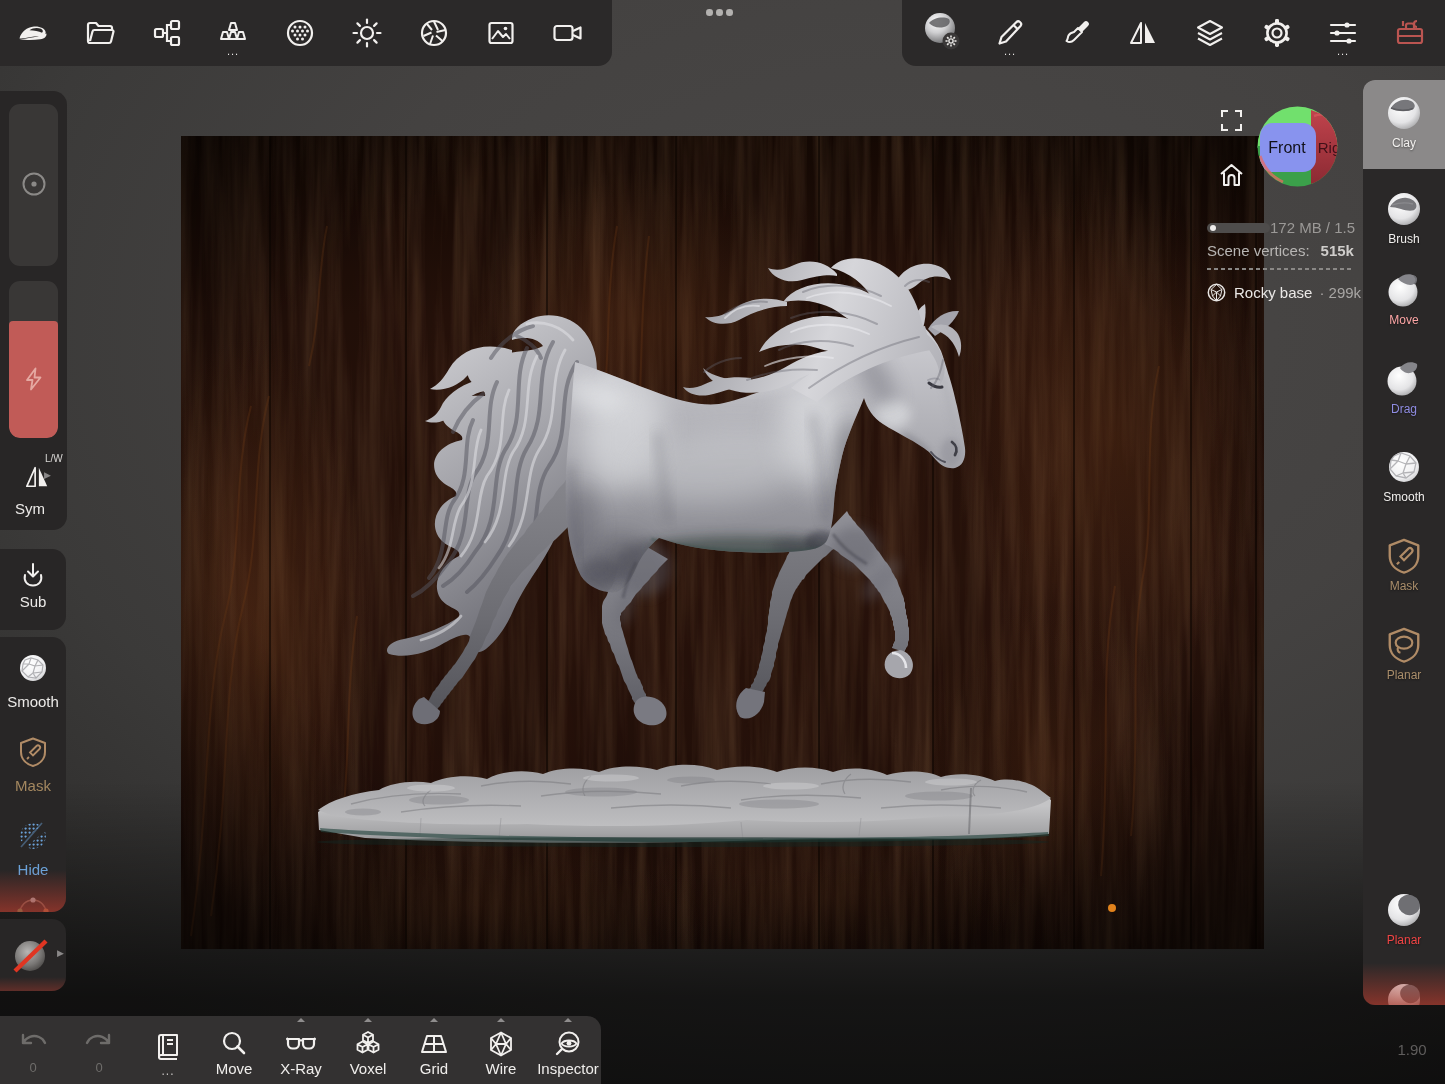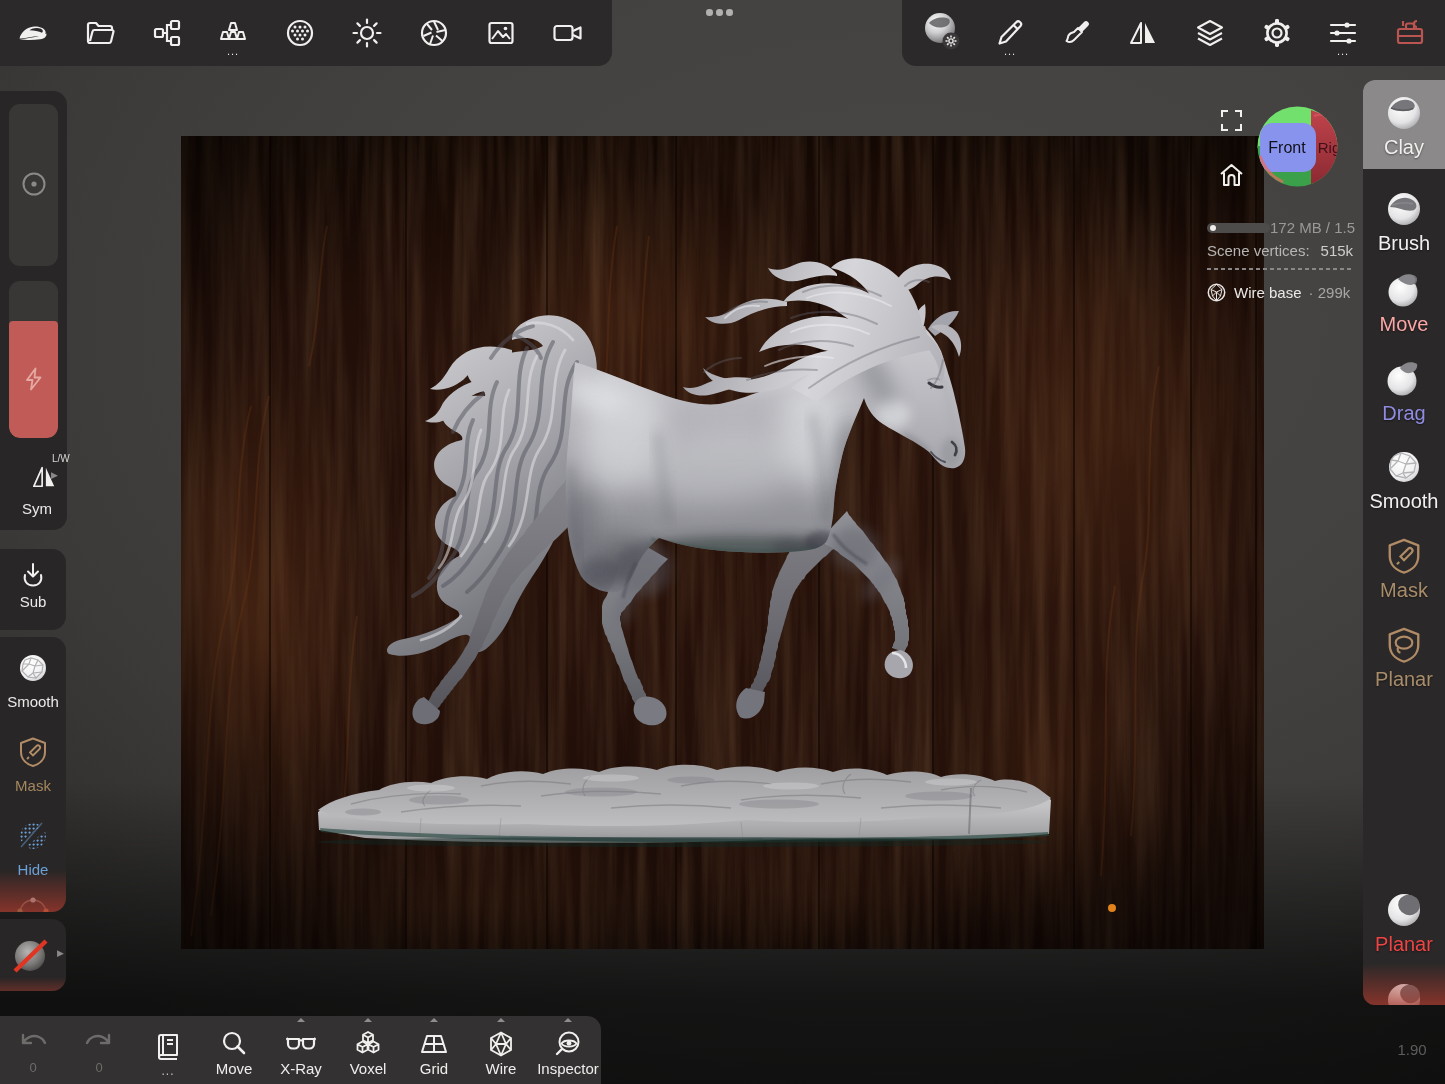--- a/index.html
+++ b/index.html
@@ -28,57 +28,57 @@
   .vp-overlay { position:absolute; }
   #fullscreen-btn { left:1221px; top:110px; width:21px; height:21px; }
   #home-btn { left:1218px; top:162px; width:27px; height:26px; }
   #gizmo { left:1257px; top:106px; width:81px; height:81px; }
   #stats { position:absolute; left:1207px; top:219px; width:158px; overflow:hidden; font-size:15px; }
   #memrow { display:flex; align-items:center; height:17px; }
   #membar { width:63px; height:10px; background:#4e4c4b; border-radius:5px; position:relative; }
   #membar i { position:absolute; left:3px; top:2px; width:6px; height:6px; background:#efedeb; border-radius:50%; }
   #memtext { color:#9b9997; white-space:nowrap; }
   #vertrow { margin-top:6px; color:#b8b6b4; white-space:nowrap; }
-  #vertrow .vval { color:#cfcdcb; margin-left:11px;}
+  #vertrow .vval { color:#cfcdcb; margin-left:11px;font-weight:bold;}
   #dashline { margin-top:9px; width:146px; height:2px;
      background:repeating-linear-gradient(90deg,#8a8886 0 4px,transparent 4px 7px); }
   #meshrow { margin-top:13px; display:flex; align-items:center; white-space:nowrap; color:#eae8e6;}
   #meshrow .mcount { color:#a8a6a4; margin-left:7px;}
   #meshrow svg { margin-right:8px; flex:0 0 auto;}
   #scroll-dot { position:absolute; left:1108px; top:904px; width:8px; height:8px; border-radius:50%; background:#e1821c; }
 
   
   #left-sliders { left:0; top:91px; width:67px; height:439px; border-radius:0 14px 14px 0; background:#282626; }
   .vslider { position:absolute; left:9px; width:49px; background:#393736; border-radius:11px; overflow:hidden;}
   #slider-radius { top:13px; height:162px; }
   #slider-intensity { top:190px; height:157px; }
   #slider-intensity .fill { position:absolute; left:0; bottom:0; width:100%; height:117px; background:#c15b57; border-radius:4px 4px 11px 11px; }
   .slider-ic { position:absolute; left:50%; transform:translate(-50%,-50%); }
-  #sym-group { position:absolute; left:15px; top:352px; width:44px; height:80px; }
+  #sym-group { position:absolute; left:8px; top:352px; width:44px; height:80px; }
   #sym-lw { position:absolute; left:37px; top:10px; font-size:10px; color:#d8d6d4; }
   #sym-caret { position:absolute; right:1px; top:27px; color:#8a8888; font-size:9px;}
   .side-label { position:absolute; width:100%; text-align:center; font-size:15px; color:#eceae8; }
   #left-sub { left:0; top:549px; width:66px; height:81px; border-radius:0 14px 14px 0; background:#282626;}
   #left-tools { left:0; top:637px; width:66px; height:275px; border-radius:0 14px 14px 0; background:#282626; overflow:hidden;}
   #left-tools .glow, #right-tools .glow { position:absolute; left:0; bottom:0; width:100%; height:42px;
       background:linear-gradient(180deg, rgba(164,56,44,0) 0%, rgba(164,56,44,.75) 100%); pointer-events:none;}
   #left-matcap { left:0; top:919px; width:66px; height:72px; border-radius:0 14px 14px 0; background:#282626; overflow:hidden;}
   #left-matcap .glow { position:absolute; left:0; bottom:0; width:100%; height:14px;
       background:linear-gradient(180deg, rgba(164,56,44,0) 0%, rgba(164,56,44,.45) 100%);}
   #matcap-caret { position:absolute; right:2px; top:29px; color:#8a8888; font-size:9px; }
   .ltool { position:absolute; left:0; width:66px; height:84px; }
   .ltool .lic { position:absolute; left:50%; top:31px; transform:translate(-50%,-50%); }
   .ltool .llb { position:absolute; top:56px; width:100%; text-align:center; font-size:15px; }
 
   
   #right-tools { left:1363px; top:80px; width:82px; height:925px; border-radius:12px 0 0 12px; background:#2a2828; overflow:hidden; }
   .rtool { position:absolute; left:0; width:82px; height:88.6px; }
   .rtool.sel { background:#8b8989; }
   .rtool .ric { position:absolute; left:50%; top:33px; transform:translate(-50%,-50%); }
-  .rtool .rlb { position:absolute; top:56px; width:100%; text-align:center; font-size:20px; color:#f2f0ee;
+  .rtool .rlb { position:absolute; top:56px; width:100%; text-align:center; font-size:12px; color:#f2f0ee;
      text-shadow:0 1px 2px rgba(0,0,0,.45); }
   #zoom-level { position:absolute; left:1377px; top:1041px; width:70px; text-align:center; font-size:15px; color:#5f5d5c; }
 
   
   #bottombar { left:0; top:1016px; width:601px; height:68px; border-radius:0 14px 0 0; background:#333131; }
   .bbtn { position:absolute; top:0; height:68px; width:64px; }
   .bbtn .bic { position:absolute; left:50%; top:28px; transform:translate(-50%,-50%); }
   .bbtn .blb { position:absolute; top:44px; width:100%; text-align:center; font-size:15px; color:#f0eeec; }
   .bbtn .blb.dim { color:#6e6c6a; font-size:13px; }
   .bbtn .bcaret { position:absolute; top:2px; left:50%; transform:translateX(-50%); width:0; height:0;
@@ -441,21 +441,21 @@
       </div>
     <span id="memtext">172 MB / 1.5</span>
   </div>
   <div id="vertrow"><span>Scene vertices:</span><span class="vval">515k</span></div>
   <div id="dashline"></div>
   <div id="meshrow">
     <svg width="19" height="19" viewBox="0 0 19 19">
       <circle cx="9.5" cy="9.5" r="8.2" stroke="#e8e6e4" stroke-width="1.5" fill="none"></circle>
       <path d="M9.5,1.3 L4,6.5 L5.5,13 L9.5,17.7 L13.5,13 L15,6.5 Z M4,6.5 L9.5,9 L15,6.5 M5.5,13 L9.5,9 L13.5,13 M9.5,9 L9.5,17.7" stroke="#e8e6e4" stroke-width="1" fill="none"></path>
     </svg>
-    <span>Wire base</span>
+    <span>Rocky base</span>
     <span class="mcount"><span>·</span> <span>299k</span></span>
   </div>
 </div>
 <div id="scroll-dot"></div>
 
 <div id="topbar-left" class="panel">
   <div class="topbtn" style="left:1px">
     <svg width="34" height="34" viewBox="0 0 34 34" class="icon">
       <path d="M3.5,22.5 C5,16 11,11.2 18,10.6 C24,10.2 29,12.6 29.6,16 C30,18.4 28,20.2 24.6,20.2 C20,20.2 16,20.6 12,21.4 C8.6,22 5.6,22.4 3.5,22.5 Z" fill="#f2f0ee"></path>
       <path d="M3.5,23.2 C12,22.2 24,20.4 30.4,17.4 C31,20 28.6,22.6 24.4,23.2 C17.6,24.2 9.6,24.2 3.5,23.2 Z" fill="#f2f0ee"></path>

